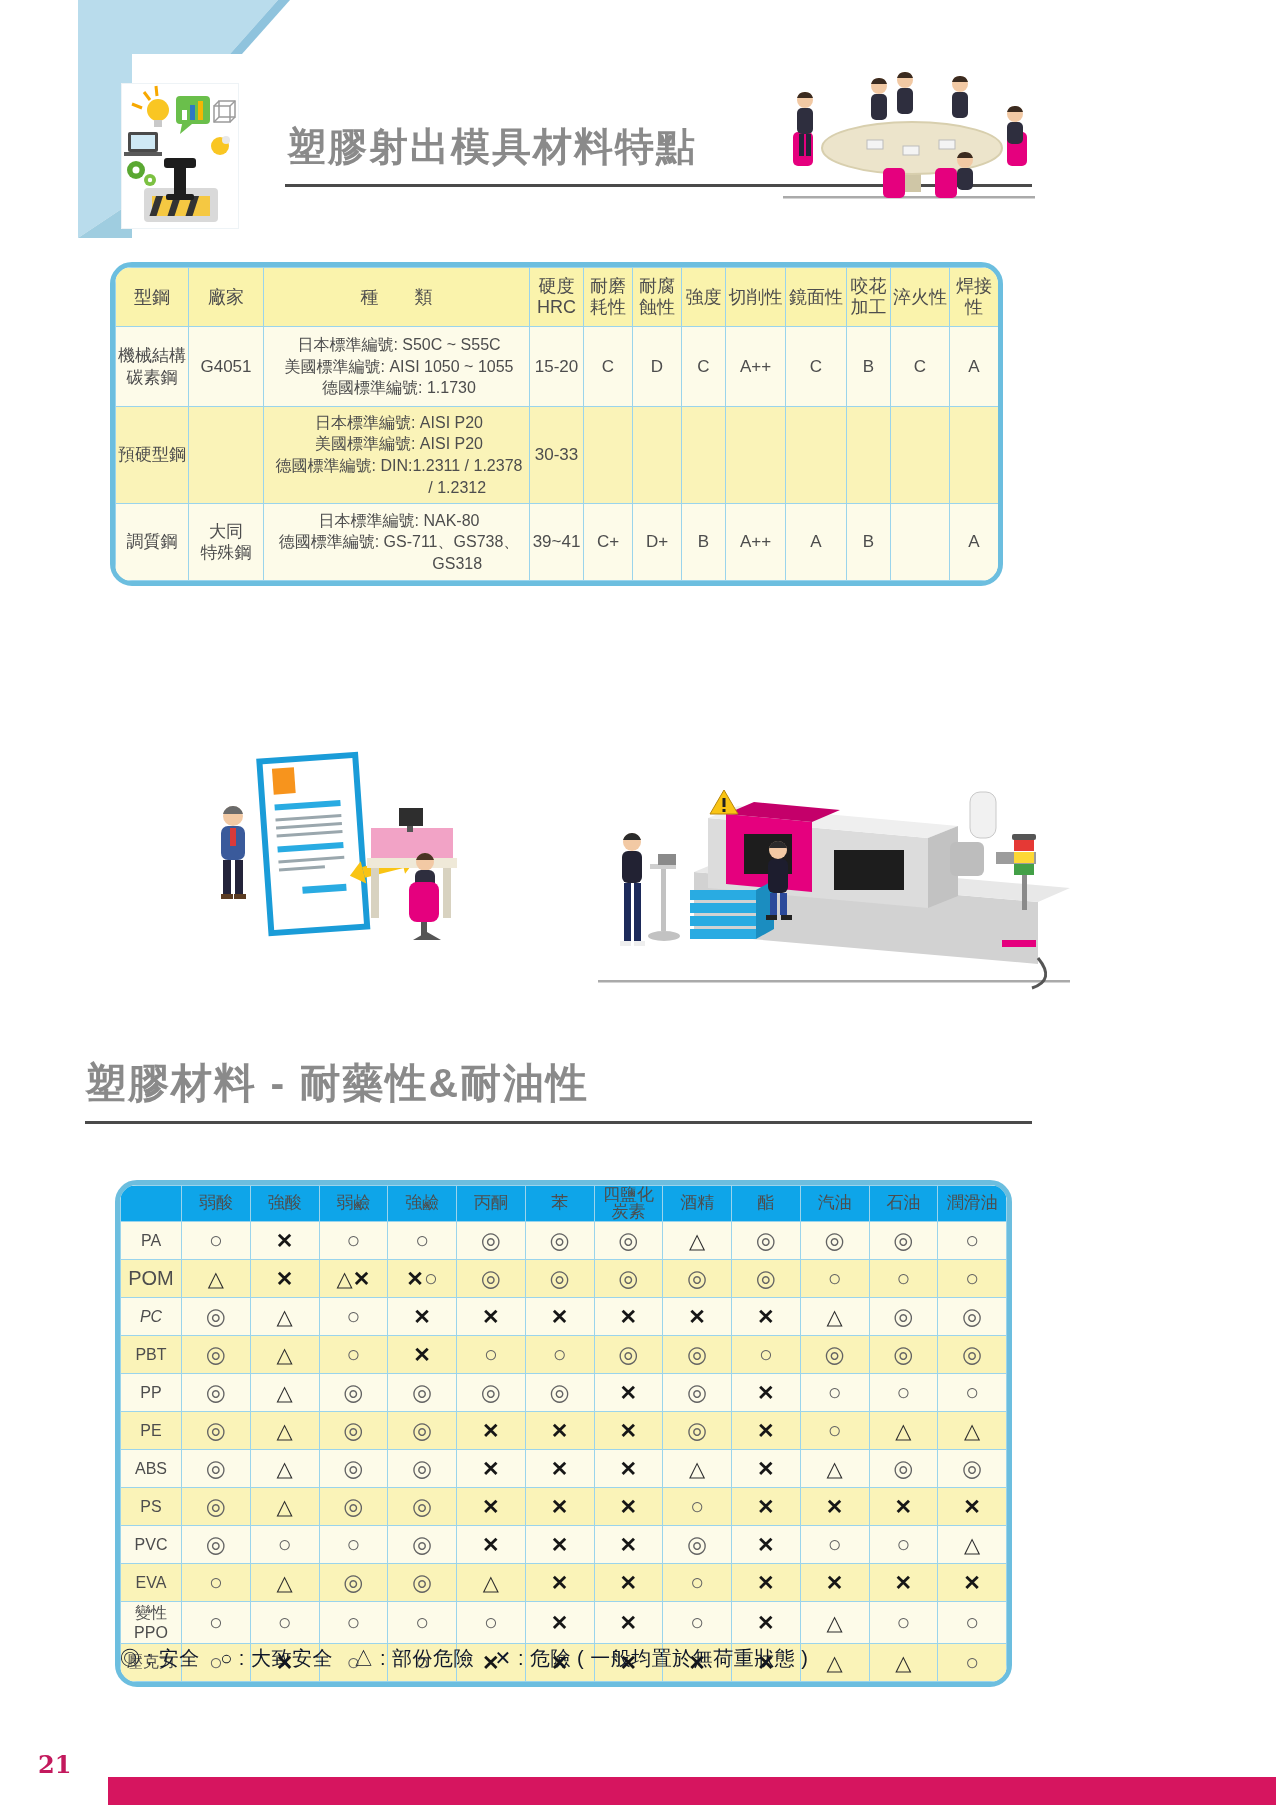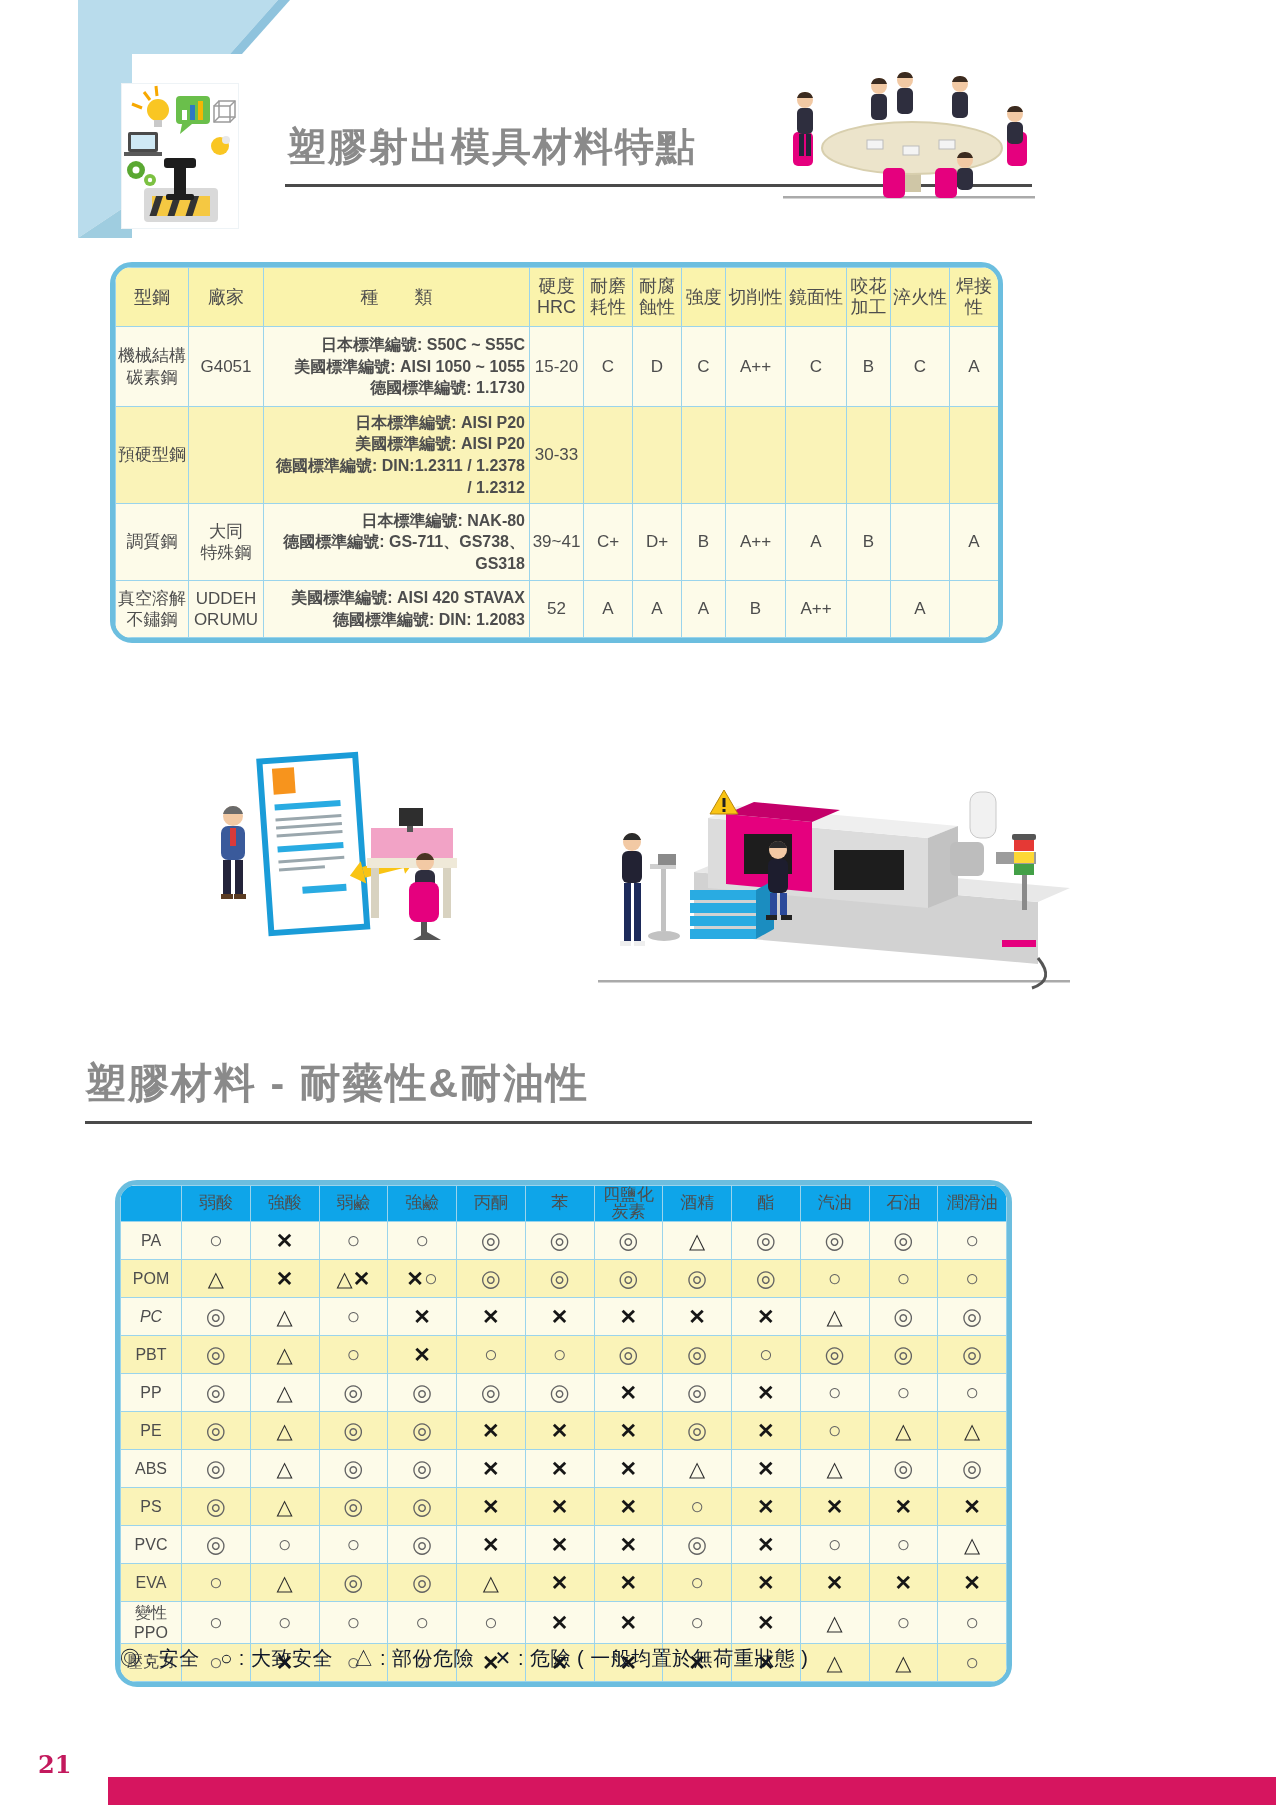--- a/index.html
+++ b/index.html
@@ -37,21 +37,21 @@
   .chem-wrap{left:115px;top:1180px;width:887px;}
   table{border-collapse:collapse;table-layout:fixed;width:100%;}
   td,th{
     border:1.5px solid #9ad4ec;text-align:center;vertical-align:middle;
     font-weight:normal;color:#4d4d4d;overflow:hidden;
   }
   tr.cream{background:#fdfbe9;}
   tr.yellow{background:#faf3b8;}
   .steel-wrap th{background:#faf3ac;font-size:18px;height:56px;white-space:pre-line;line-height:1.15;}
   .steel-wrap td{font-size:17px;white-space:pre-line;line-height:1.25;}
-  td.specs{text-align:right;padding:4px 4px 4px 9px;font-size:16px;line-height:1.35;font-weight:bold;}
+  td.specs{text-align:center;padding:4px 4px 4px 9px;font-size:16px;line-height:1.35;}
   .chem-wrap th{background:#0ea5e9;font-size:17px;height:33px;white-space:pre-line;line-height:0.95;}
   .chem-wrap td{height:35px;font-size:16px;}
   .sym-o{font-size:23px;color:#636363;}
   .sym-t{font-size:21px;color:#2e2e2e;}
   .sym-x{font-size:21px;color:#161616;font-weight:bold;}
   
   .legend{position:absolute;left:120px;top:1645px;font-size:20px;color:#0f172a;letter-spacing:0.5px;}
   .page-num{position:absolute;left:38px;top:1750px;font-size:24px;font-weight:bold;
     color:#c3195d;font-family:"DejaVu Serif", serif;}
   .bottom-bar{position:absolute;left:108px;top:1777px;width:1168px;height:28px;background:#d6155f;}
@@ -253,36 +253,20 @@
           <td>39~41</td>
           <td>C+</td>
           <td>D+</td>
           <td>B</td>
           <td>A++</td>
           <td>A</td>
           <td>B</td>
           <td></td>
           <td>A</td>
         </tr>
-        <tr class="cream" style="height: 57px;">
-          <td>真空溶解
-不鏽鋼</td>
-          <td>UDDEH
-ORUMU</td>
-          <td class="specs"><div>美國標準編號: AISI 420 STAVAX</div><div>德國標準編號: DIN: 1.2083</div></td>
-          <td>52</td>
-          <td>A</td>
-          <td>A</td>
-          <td>A</td>
-          <td>B</td>
-          <td>A++</td>
-          <td></td>
-          <td>A</td>
-          <td></td>
-        </tr>
       </tbody>
   </table>
 </div>
 
 <svg class="illo office" width="258" height="198" viewBox="0 0 258 198">
   <g transform="rotate(-4 110 90)">
     <rect x="62" y="8" width="96" height="172" fill="#ffffff" stroke="#1a9cd8" stroke-width="6"></rect>
     <rect x="74" y="16" width="22" height="26" fill="#f7941d"></rect>
     <rect x="74" y="52" width="66" height="6" fill="#29abe2"></rect>
     <rect x="74" y="66" width="66" height="3" fill="#9aa7ad"></rect>
@@ -426,21 +410,21 @@
           <td><span class="sym-o">◎</span></td>
           <td><span class="sym-o">◎</span></td>
           <td><span class="sym-o">◎</span></td>
           <td><span class="sym-t">△</span></td>
           <td><span class="sym-o">◎</span></td>
           <td><span class="sym-o">◎</span></td>
           <td><span class="sym-o">◎</span></td>
           <td><span class="sym-o">○</span></td>
         </tr>
         <tr class="yellow">
-          <td style="font-size: 16px;">POM</td>
+          <td style="font-size: 20px;">POM</td>
           <td><span class="sym-t">△</span></td>
           <td><span class="sym-x">✕</span></td>
           <td><span class="sym-t">△</span><span class="sym-x">✕</span></td>
           <td><span class="sym-x">✕</span><span class="sym-o">○</span></td>
           <td><span class="sym-o">◎</span></td>
           <td><span class="sym-o">◎</span></td>
           <td><span class="sym-o">◎</span></td>
           <td><span class="sym-o">◎</span></td>
           <td><span class="sym-o">◎</span></td>
           <td><span class="sym-o">○</span></td>

